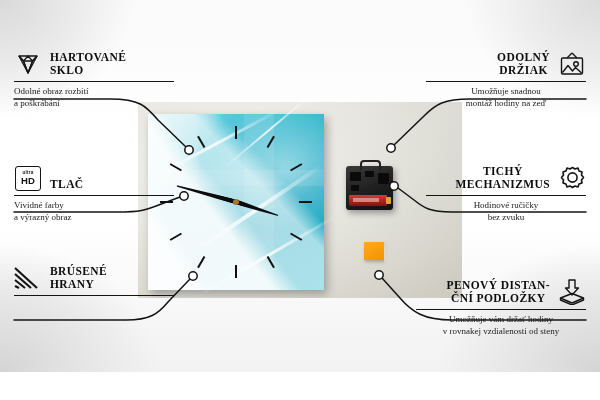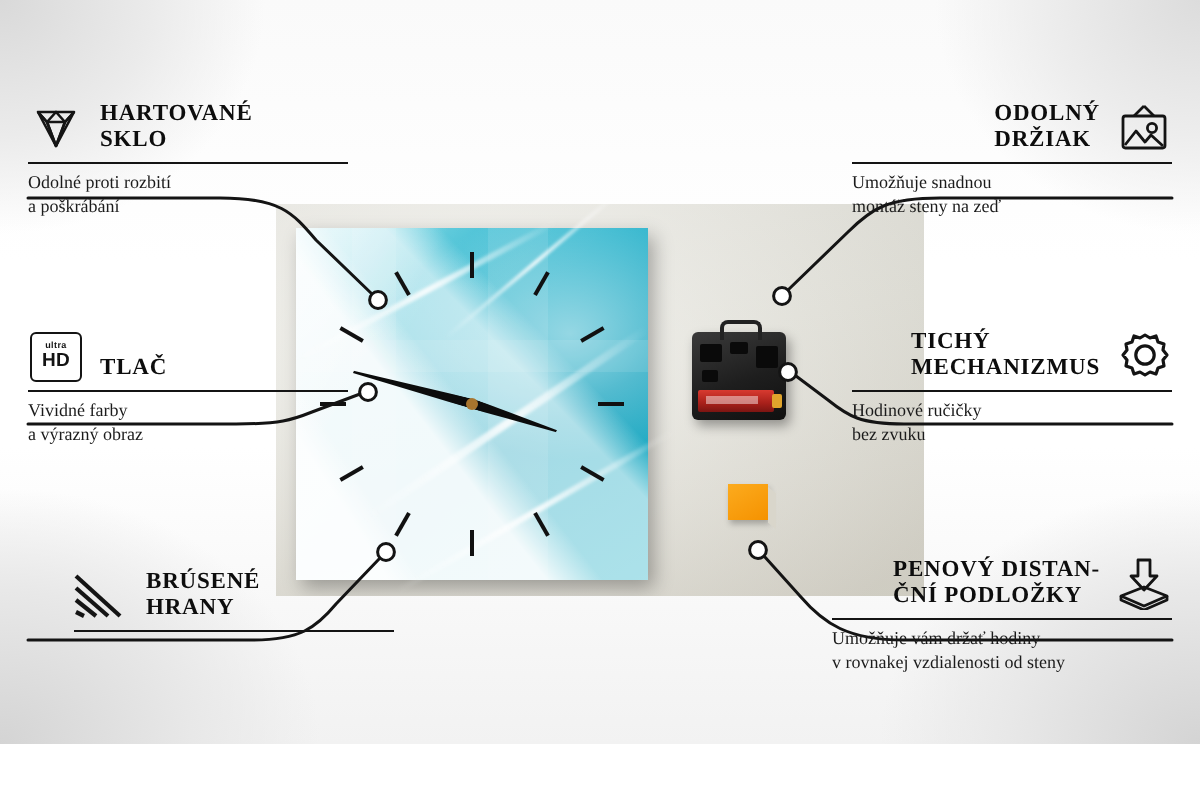--- a/index.html
+++ b/index.html
@@ -201,21 +201,21 @@
     height: 400px;
     pointer-events: none;
   }
 
   
   .callout {
     position: absolute;
     width: 170px;
   }
   .callout.left  { text-align: left; }
-  .callout.right { text-align: left; }
+  .callout.right { text-align: center; }
 
   .callout-head {
     display: flex;
     align-items: center;
     gap: 8px;
   }
   .callout.right .callout-head {
     flex-direction: row-reverse;
   }
   .callout-icon {
@@ -360,21 +360,21 @@
           <path d="M4,4 L8.5,9 L13,21 M22,4 L17.5,9 L13,21"></path>
         </svg>
       </span>
       <span class="callout-title">
         <span>HARTOVANÉ</span><br>
         <span>SKLO</span>
       </span>
     </div>
     <div class="callout-rule"></div>
     <div class="callout-desc">
-      <span>Odolné proti rozbití</span><br>
+      <span>Odolné obraz rozbití</span><br>
       <span>a poškrábání</span>
     </div>
   </div>
 
   <div class="callout left" style="left:14px; top:164px; width:160px;">
     <div class="callout-head">
       <span class="callout-icon">
         <span class="hd-badge">
           <span class="hd-ultra">ultra</span>
           <span class="hd-main">HD</span>
@@ -385,21 +385,21 @@
         <span>TLAČ</span>
       </span>
     </div>
     <div class="callout-rule"></div>
     <div class="callout-desc">
       <span>Vividné farby</span><br>
       <span>a výrazný obraz</span>
     </div>
   </div>
 
-  <div class="callout left" style="left:14px; top:284px; width:160px;margin-left:23px;">
+  <div class="callout left" style="left:14px; top:264px; width:160px;">
     <div class="callout-head">
       <span class="callout-icon">
         <svg width="28" height="24" viewBox="0 0 28 24" fill="none" stroke="#141414" stroke-width="2.1" stroke-linecap="butt">
           <path d="M1,2 L23,22"></path>
           <path d="M1,8 L17,22"></path>
           <path d="M1,14 L11,22"></path>
           <path d="M1,20 L5,22"></path>
         </svg>
       </span>
       <span class="callout-title">
@@ -421,21 +421,21 @@
         </svg>
       </span>
       <span class="callout-title">
         <span>ODOLNÝ</span><br>
         <span>DRŽIAK</span>
       </span>
     </div>
     <div class="callout-rule"></div>
     <div class="callout-desc">
       <span>Umožňuje snadnou</span><br>
-      <span>montáž steny na zeď</span>
+      <span>montáž hodiny na zeď</span>
     </div>
   </div>
 
   <div class="callout right" style="left:416px; top:278px; width:170px;">
     <div class="callout-head">
       <span class="callout-icon">
         <svg width="28" height="26" viewBox="0 0 28 26" fill="none" stroke="#141414" stroke-width="1.4" stroke-linejoin="round">
           <path d="M11,1 L17,1 L17,9 L20.5,9 L14,16 L7.5,9 L11,9 Z"></path>
           <path d="M14,14.5 L25.5,19 L14,24 L2.5,19 Z"></path>
           <path d="M2.5,19 L2.5,21 L14,26 L25.5,21 L25.5,19"></path>

